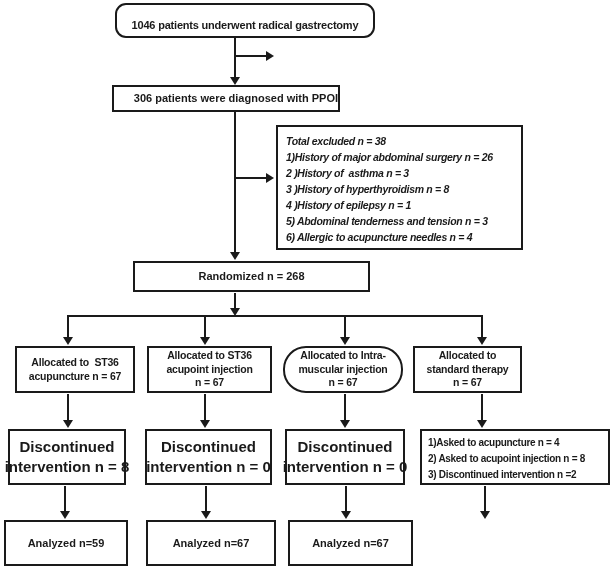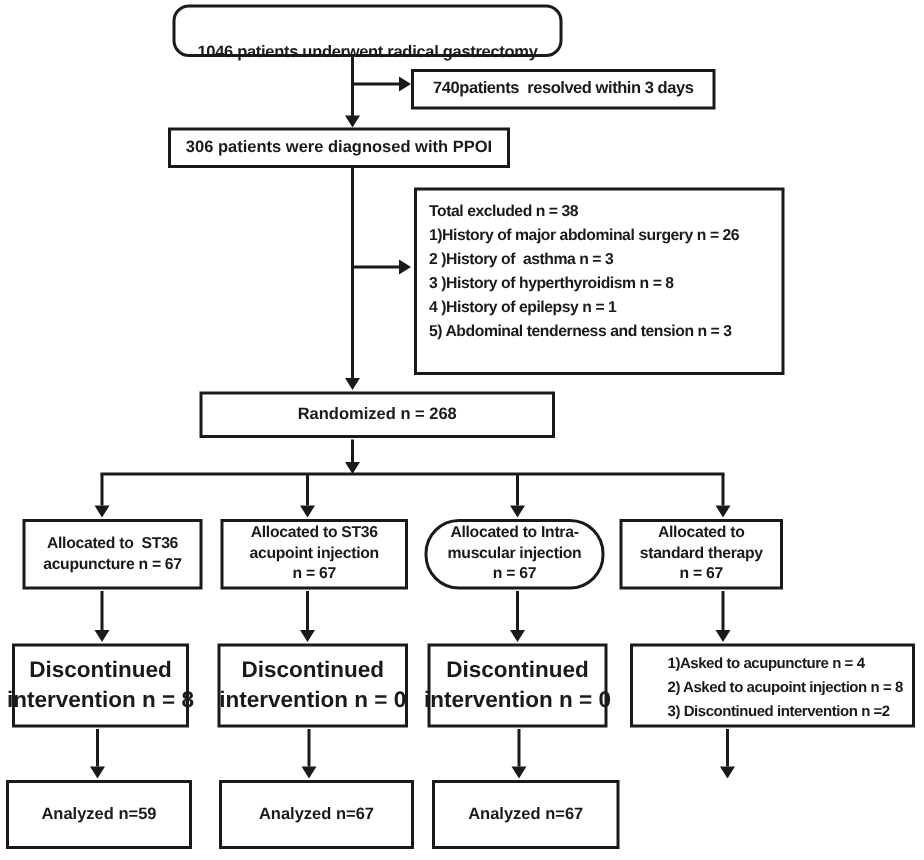--- a/index.html
+++ b/index.html
@@ -41,37 +41,37 @@
     border-top:8px solid #1a1a1a;
   }
   .ah-right{
     position:absolute;width:0;height:0;
     border-top:5px solid transparent;
     border-bottom:5px solid transparent;
     border-left:8px solid #1a1a1a;
   }
 
   
-  #b-top{left:115px;top:3px;width:260px;height:35px;border-radius:11px;border-width:2.5px;justify-content:flex-start;padding-top:23px;letter-spacing:-0.2px;}
+  #b-top{left:115px;top:3px;width:260px;height:35px;border-radius:11px;border-width:2.5px;justify-content:flex-start;padding-top:13px;letter-spacing:-0.2px;}
   #b-resolved{left:274px;top:46px;width:203px;height:27px;letter-spacing:-0.3px;}
-  #b-ppoi{left:112px;top:85px;width:228px;height:27px;}
-  #b-excluded{left:276px;top:125px;width:247px;height:125px;border-width:2.5px;padding:6px 8px;font-size:10.5px;line-height:16px;letter-spacing:-0.3px;}
+  #b-ppoi{left:112px;top:85px;width:228px;height:27px;align-items:flex-end;}
+  #b-excluded{left:276px;top:125px;width:247px;height:125px;border-width:2.5px;padding:6px 8px;font-size:10.5px;line-height:16px;letter-spacing:-0.3px;font-style:italic;}
   #b-randomized{left:133px;top:261px;width:237px;height:31px;border-width:2.5px;}
 
   .alloc{top:346px;height:47px;font-size:10.5px;letter-spacing:-0.2px;line-height:1.32;}
   #b-alloc1{left:15px;width:120px;}
   #b-alloc2{left:147px;width:125px;}
   #b-alloc3{left:283px;width:120px;border-radius:23px;}
   #b-alloc4{left:413px;width:109px;}
 
   .disc{top:429px;height:56px;font-size:15px;}
   #b-disc1{left:8px;width:118px;}
   #b-disc2{left:145px;width:127px;}
   #b-disc3{left:285px;width:120px;}
-  #b-disc4{left:420px;width:190px;font-size:10px;letter-spacing:-0.3px;line-height:16px;padding:4px 23px;}
+  #b-disc4{left:420px;width:190px;font-size:10px;letter-spacing:-0.3px;line-height:16px;padding:4px 6px;}
 
   .analyzed{top:520px;height:46px;}
   #b-anal1{left:4px;width:124px;}
   #b-anal2{left:146px;width:130px;}
   #b-anal3{left:288px;width:125px;}
   #b-anal4{left:434px;width:129px;}
 </style>
 </head>
 <body>
 
@@ -79,40 +79,38 @@
 
   <div class="box" id="b-top">
     <span class="ln">1046 patients underwent radical gastrectomy</span>
   </div>
 
   <div class="vline" style="left:234px;top:38px;height:40px;"></div>
   <div class="ah-down" style="left:230px;top:77px;"></div>
   <div class="hline" style="left:236px;top:55px;width:30px;"></div>
   <div class="ah-right" style="left:266px;top:51px;"></div>
 
-  <div class="box" id="b-resolved">
-    <span class="ln">740patients  resolved within 3 days</span>
-  </div>
 
   <div class="box" id="b-ppoi">
     <span class="ln">306 patients were diagnosed with PPOI</span>
   </div>
 
   <div class="vline" style="left:234px;top:112px;height:141px;"></div>
   <div class="ah-down" style="left:230px;top:252px;"></div>
   <div class="hline" style="left:236px;top:177px;width:30px;"></div>
   <div class="ah-right" style="left:266px;top:173px;"></div>
 
   <div class="box leftalign" id="b-excluded">
     <span class="ln">Total excluded n = 38</span>
     <span class="ln">1)History of major abdominal surgery n = 26</span>
     <span class="ln">2 )History of  asthma n = 3</span>
     <span class="ln">3 )History of hyperthyroidism n = 8</span>
     <span class="ln">4 )History of epilepsy n = 1</span>
     <span class="ln">5) Abdominal tenderness and tension n = 3</span>
+    <span class="ln">6) Allergic to acupuncture needles n = 4</span>
   </div>
 
   <div class="box" id="b-randomized">
     <span class="ln">Randomized n = 268</span>
   </div>
 
   <div class="vline" style="left:234px;top:293px;height:16px;"></div>
   <div class="ah-down" style="left:230px;top:308px;"></div>
   <div class="hline" style="left:67px;top:315px;width:416px;"></div>
 

